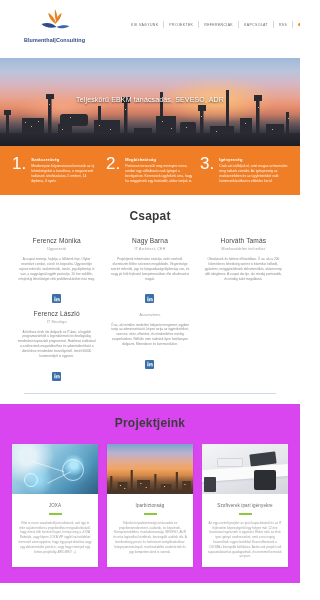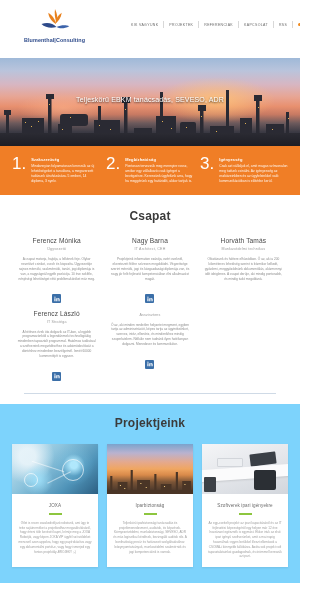--- a/index.html
+++ b/index.html
@@ -119,21 +119,21 @@
     width: 9px; height: 9px; border-radius: 1px; background: #3b6fa8;
     display: inline-flex; align-items: center; justify-content: center;
   }
   .li-badge svg { display: block; }
 
   .team-divider {
     height: 1px; background: #cfdae6; margin: 10px 24px 0 24px;
   }
 
   
-  .projects { background: #7dd3fc; padding: 12px 0 16px 0; }
+  .projects { background: #d946ef; padding: 12px 0 16px 0; }
   .cards { display: flex; padding: 0 12px; gap: 9px; }
   .card {
     flex: 1; background: #ffffff;
     box-shadow: 0 1px 2px rgba(0,0,0,.09);
     overflow: hidden; display: flex; flex-direction: column;
   }
   .card-img { height: 50px; position: relative; overflow: hidden; }
   .card-title {
     text-align: center; font-size: 4.6px; color: #6d6d6d;
     padding: 9px 3px 5px 3px; letter-spacing: .1px;

